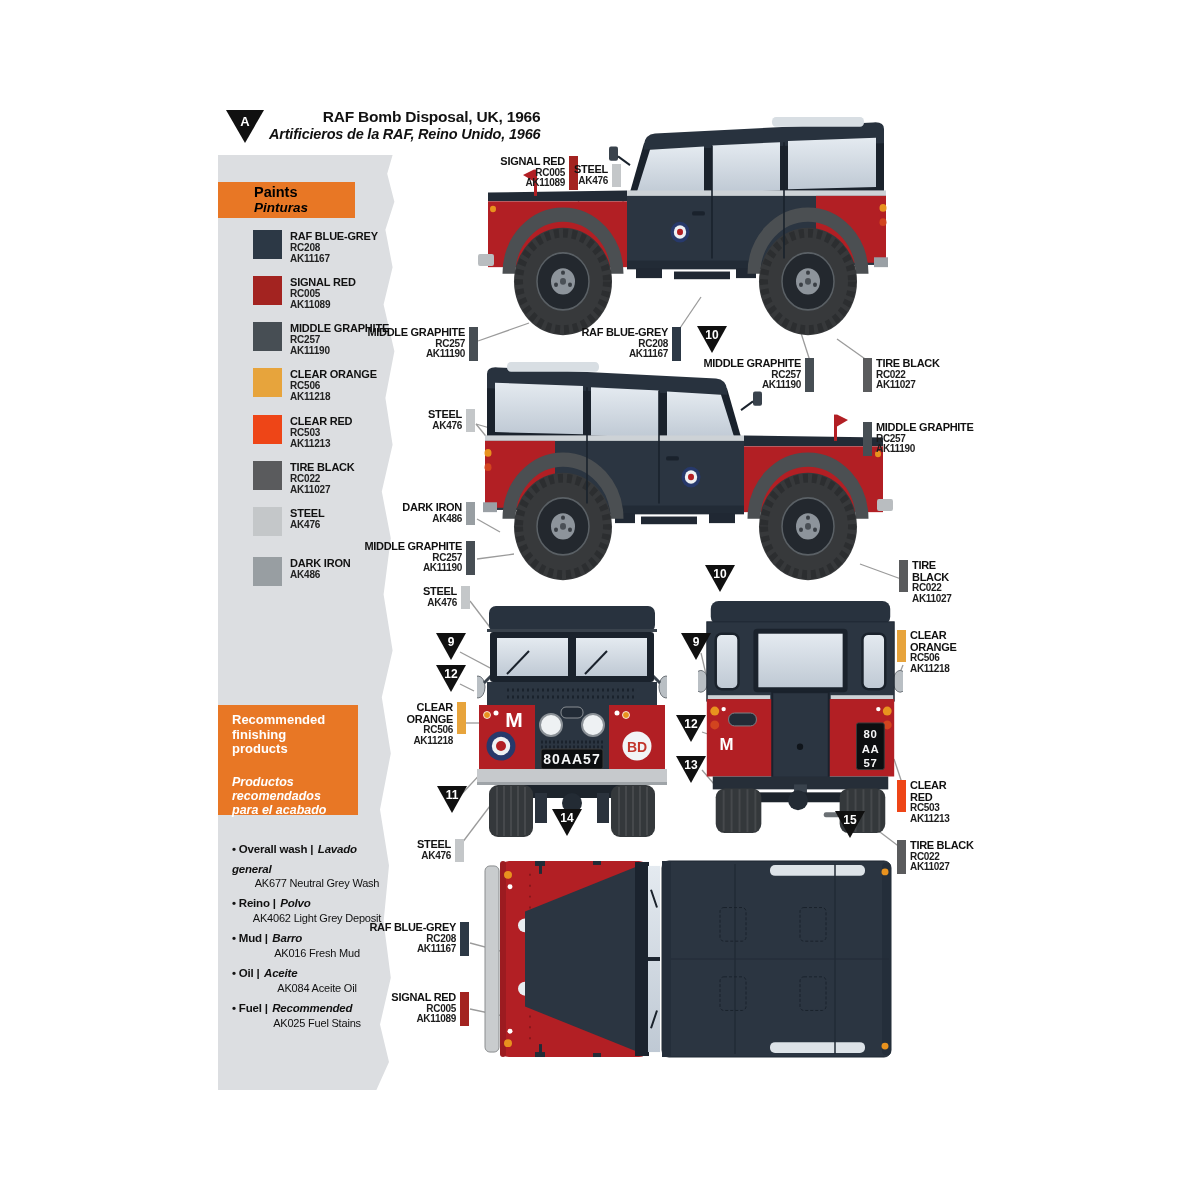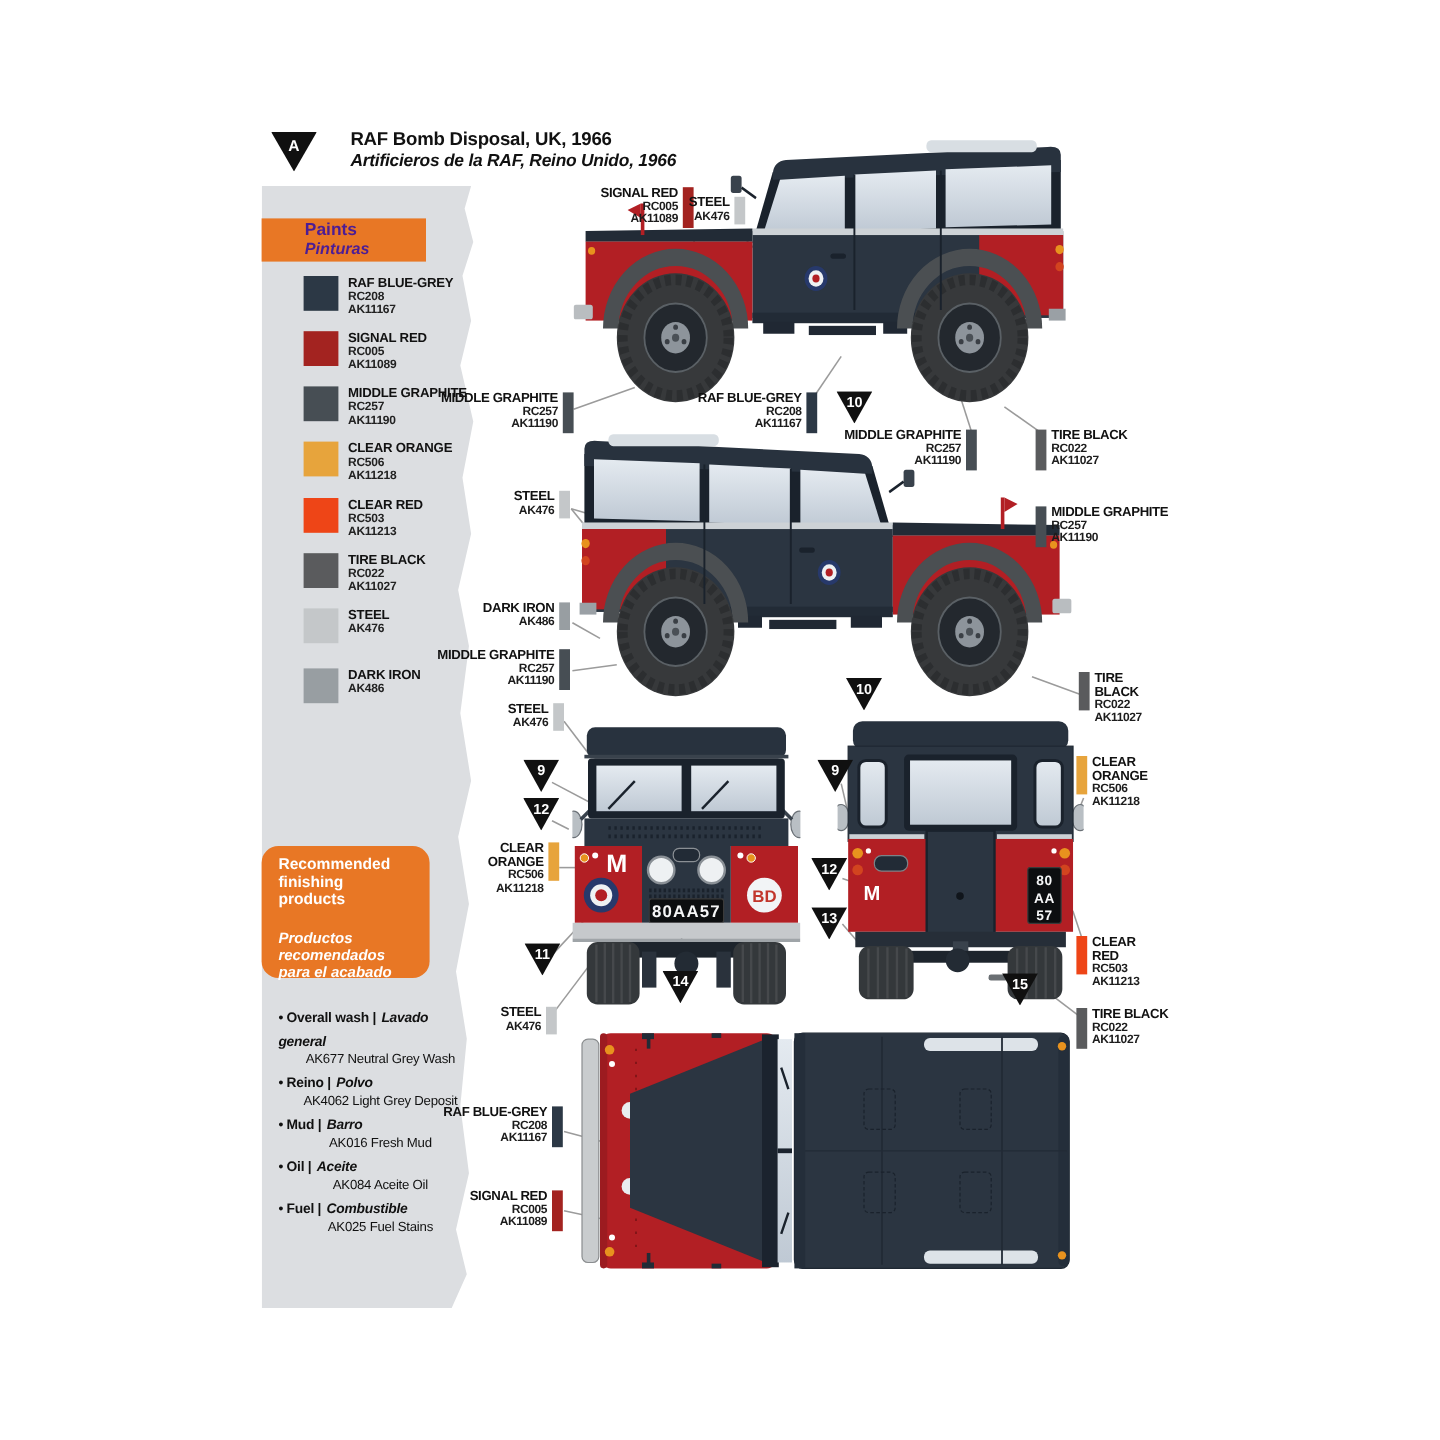--- a/index.html
+++ b/index.html
@@ -2,41 +2,41 @@
 <html><head>
 <meta charset="utf-8">
 <style>
   html,body{margin:0;padding:0;background:#fff;}
   #page{position:relative;width:1200px;height:1200px;background:#fff;overflow:hidden;
         font-family:"Liberation Sans",sans-serif;color:#111;}
   
   #greystrip{position:absolute;left:218px;top:155px;width:180px;height:935px;background:#dcdee1;
     clip-path:polygon(0 0,97% 0,94% 2%,98% 5%,93% 8%,97% 12%,92% 16%,98% 21%,93% 26%,97% 31%,91% 36%,96% 41%,92% 47%,97% 53%,91% 58%,96% 64%,90% 70%,95% 76%,92% 82%,96% 88%,90% 93%,95% 97%,88% 100%,0 100%);}
   
-  #titleblock{position:absolute;left:292px;top:108px;line-height:1.18;}
+  #titleblock{position:absolute;left:269px;top:108px;line-height:1.18;text-align:right;}
   .t1{font-size:15.5px;font-weight:bold;letter-spacing:-0.2px;}
   .t2{font-size:14.5px;font-weight:bold;font-style:italic;letter-spacing:-0.2px;}
   
   .tri{position:absolute;width:30px;height:27px;background:#101010;color:#fff;
        clip-path:polygon(0 0,100% 0,50% 100%);font-weight:bold;font-size:12px;
        text-align:center;line-height:19px;}
   .tri.big{width:38px;height:33px;font-size:13px;line-height:24px;}
   
   #paintshdr{position:absolute;left:218px;top:182px;width:137px;height:36px;background:#e87725;
-     color:#4c1d95;padding:3px 0 0 36px;box-sizing:border-box;line-height:1.1;}
+     color:#000000;padding:3px 0 0 36px;box-sizing:border-box;line-height:1.1;}
   #paintshdr .ph1{font-size:14.5px;font-weight:bold;}
   #paintshdr .ph2{font-size:13.5px;font-weight:bold;font-style:italic;}
   .prow{position:absolute;left:253px;display:flex;gap:8px;}
   .pswatch{width:29px;height:29px;flex:none;}
   .pinfo{line-height:1.08;padding-top:1px;}
   .pn{font-size:11px;font-weight:bold;letter-spacing:-0.2px;}
   .pc{font-size:10px;font-weight:bold;color:#222;letter-spacing:-0.2px;}
   
   #finhdr{position:absolute;left:218px;top:705px;width:140px;height:110px;background:#e87725;
-     color:#fff;padding:8px 0 0 14px;box-sizing:border-box;line-height:1.12;border-radius:14px;}
+     color:#fff;padding:8px 0 0 14px;box-sizing:border-box;line-height:1.12;}
   #finhdr .fh1{font-size:13px;font-weight:bold;width:110px;}
   #finhdr .fh2{font-size:12.5px;font-weight:bold;font-style:italic;width:115px;margin-top:18px;}
   #finlist{position:absolute;left:232px;top:838px;width:160px;line-height:1.22;}
   .fi{margin-bottom:2px;}
   .fen{font-size:11.5px;font-weight:bold;letter-spacing:-0.2px;}
   .fes{font-size:11.5px;font-weight:bold;font-style:italic;letter-spacing:-0.2px;}
   .fprod{font-size:11px;padding-left:10px;letter-spacing:-0.2px;text-align:center;}
   
   .callout{position:absolute;display:flex;gap:4px;align-items:flex-start;line-height:1.05;}
   .callout .ctext{}
@@ -137,21 +137,21 @@
 
   <div id="finhdr">
     <div class="fh1">Recommended finishing products</div>
     <div class="fh2">Productos recomendados para el acabado</div>
   </div>
   <div id="finlist">
     <div class="fi"><span class="fen">• Overall wash |</span> <span class="fes">Lavado general</span><div class="fprod">AK677 Neutral Grey Wash</div></div>
     <div class="fi"><span class="fen">• Reino |</span> <span class="fes">Polvo</span><div class="fprod">AK4062 Light Grey Deposit</div></div>
     <div class="fi"><span class="fen">• Mud |</span> <span class="fes">Barro</span><div class="fprod">AK016 Fresh Mud</div></div>
     <div class="fi"><span class="fen">• Oil |</span> <span class="fes">Aceite</span><div class="fprod">AK084 Aceite Oil</div></div>
-    <div class="fi"><span class="fen">• Fuel |</span> <span class="fes">Combustible</span><div class="fprod">AK025 Fuel Stains</div></div>
+    <div class="fi"><span class="fen">• Fuel |</span> <span class="fes">Recommended</span><div class="fprod">AK025 Fuel Stains</div></div>
   </div>
 
   <svg id="leads" width="1200" height="1200">
     <g stroke="#9b9b9b" stroke-width="1.3">
       <line x1="574" y1="194" x2="588" y2="217"></line>
         <line x1="616" y1="194" x2="639" y2="218"></line>
       <line x1="478" y1="341" x2="529" y2="323"></line>
         <line x1="678" y1="331" x2="701" y2="297"></line>
       <line x1="810" y1="361" x2="801" y2="333"></line>
         <line x1="868" y1="361" x2="837" y2="339"></line>

